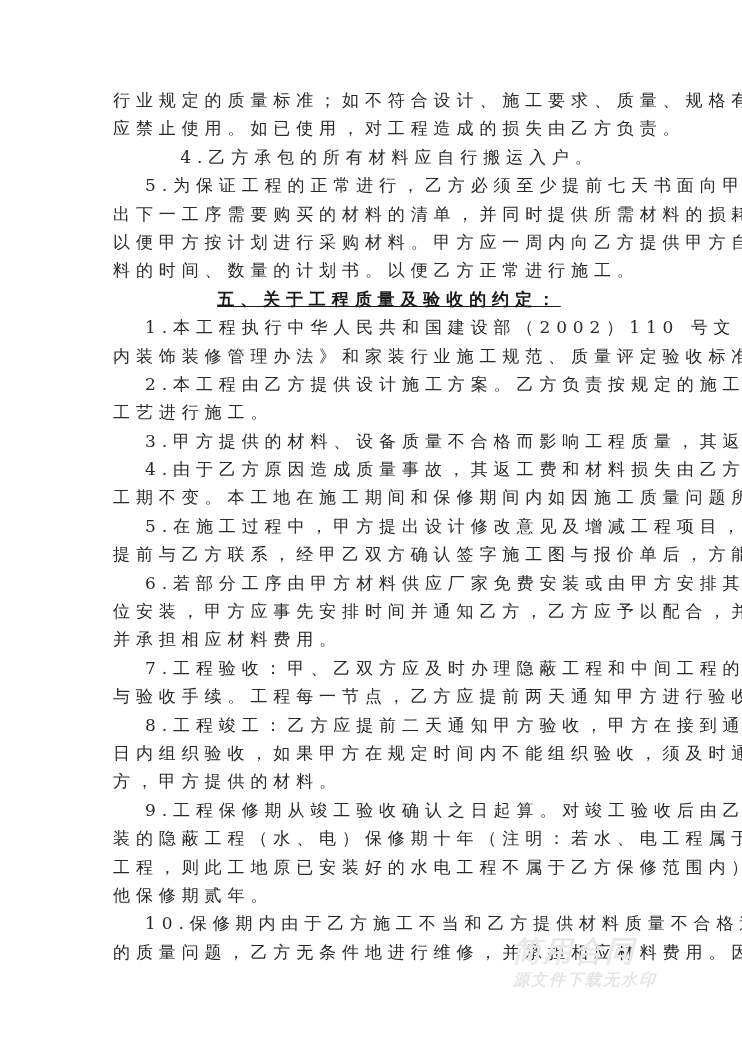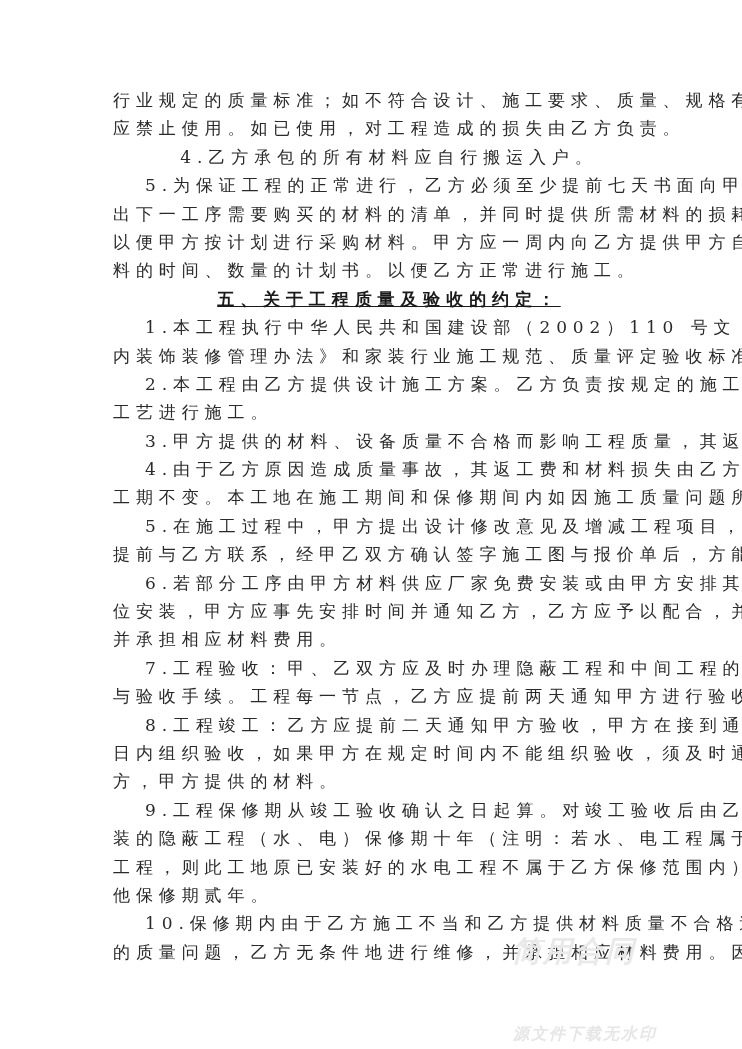--- a/index.html
+++ b/index.html
@@ -12,21 +12,21 @@
     height: 28.4px; line-height: 28.4px; font-size: 17px; white-space: nowrap;
     letter-spacing: 5.9px; overflow: visible;
   }
   .indent { padding-left: 32px; text-align: center; }
   .bold { font-weight: bold; color: #1a1a1a; text-decoration: underline; }
   .wm1 {
     position: absolute; left: 512px; top: 932px; font-family: "DejaVu Sans", sans-serif;
     font-size: 29px; font-weight: bold; font-style: italic; color: #e9e9e9; letter-spacing: 2px;
   }
   .wm2 {
-    position: absolute; left: 513px; top: 1024px; font-family: "DejaVu Sans", sans-serif;
+    position: absolute; left: 513px; top: 970px; font-family: "DejaVu Sans", sans-serif;
     font-size: 16px; font-weight: bold; font-style: italic; color: #e6e6e6; letter-spacing: 2px;
   }
 </style>
 </head>
 <body>
 
 <div class="page" id="page">
     <div class="line">行业规定的质量标准；如不符合设计、施工要求、质量、规格有差异，</div>
     <div class="line">应禁止使用。如已使用，对工程造成的损失由乙方负责。</div>
     <div class="line indent">4.乙方承包的所有材料应自行搬运入户。</div>

